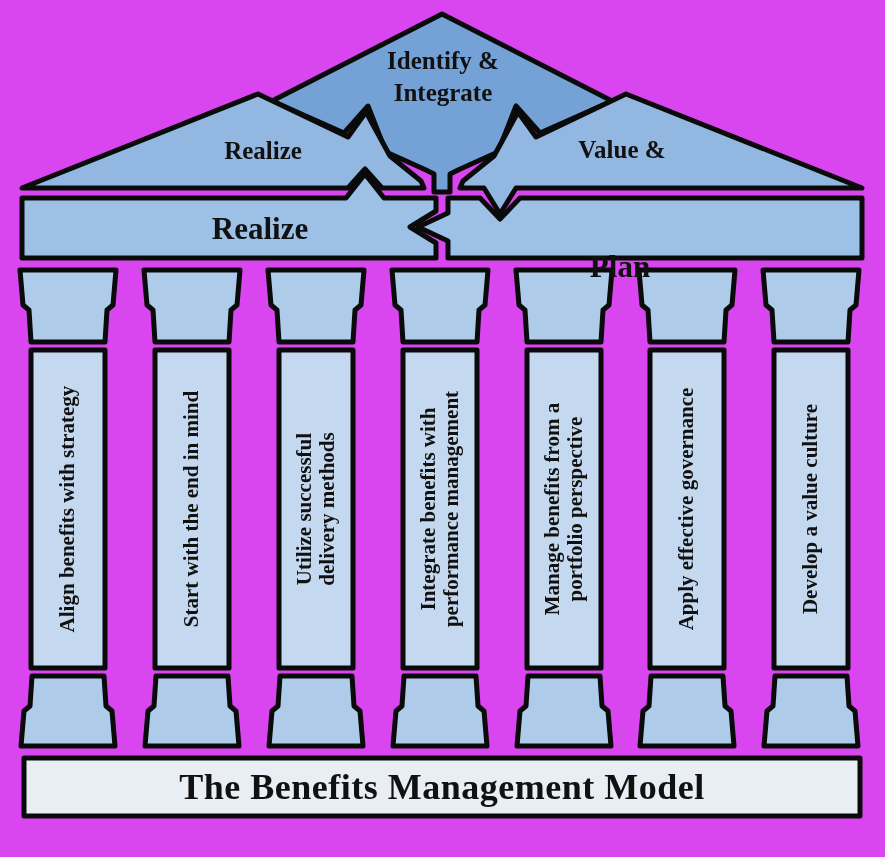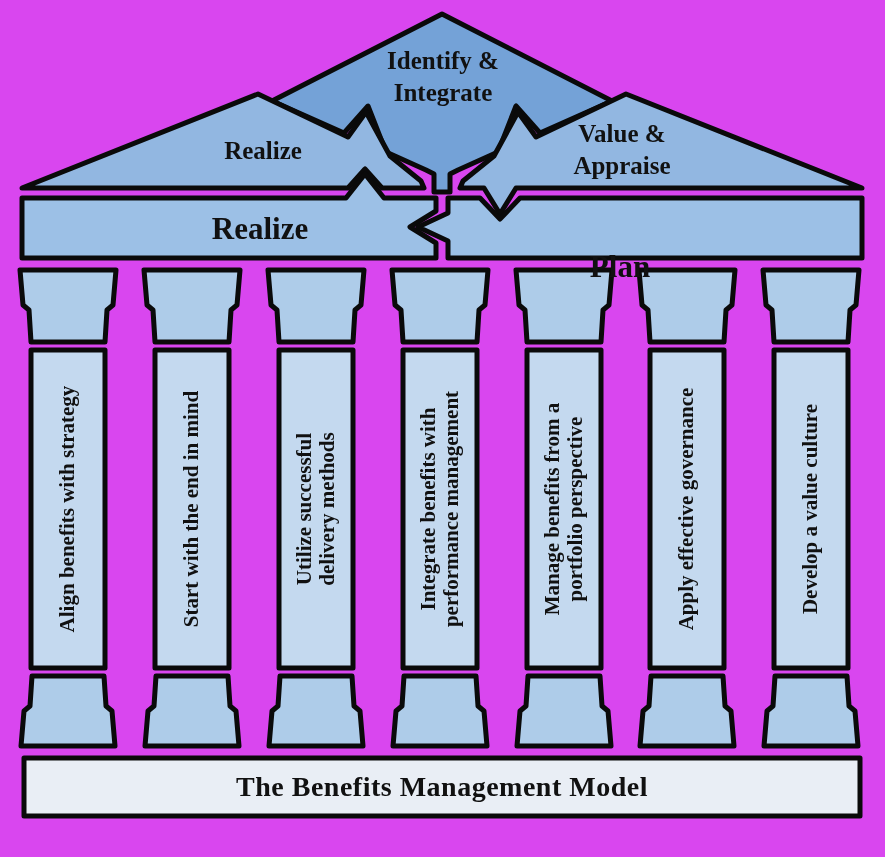--- a/index.html
+++ b/index.html
@@ -14,21 +14,21 @@
     font-weight:bold;text-align:center;color:#111111;pointer-events:none;
   }
   .label span{display:block;white-space:nowrap;}
   .label span:empty{display:none;}
   .ped-label{font-size:25px;line-height:1.3;}
   .beam-label{font-size:31px;}
   .col-label{
     width:314px;height:74px;font-size:21px;line-height:1.1;
     transform:rotate(-90deg);transform-origin:center center;
   }
-  .title-label{font-size:28px;letter-spacing:0.5px;}
+  .title-label{font-size:36px;letter-spacing:0.5px;}
 </style>
 </head>
 <body>
 
 <div id="stage">
 
   <svg id="temple-svg" width="885" height="857" viewBox="0 0 885 857" stroke="#0a0a0a" stroke-width="5" stroke-linejoin="round" stroke-linecap="round" fill="none">
 
     <path d="M 442,14 L 612,101 L 540,133 L 516,106 L 498,152 L 458,170 L 450,174 L 450,192
              L 434,192 L 434,174 L 426,170 L 386,152 L 368,106 L 344,133 L 272,101 Z" fill="#74a2d7"></path>
@@ -76,21 +76,20 @@
     <span>Identify &amp;</span>
     <span>Integrate</span>
   </div>
 
   <div class="label ped-label" style="left:163px;top:136px;width:200px;height:30px;">
     <span>Realize</span>
   </div>
 
   <div class="label ped-label" style="left:512px;top:116px;width:220px;height:68px;">
     <span>Value &amp;</span>
-    <span>Appraise</span>
   </div>
 
   <div class="label beam-label" style="left:95px;top:212px;width:330px;height:34px;">
     <span>Realize</span>
   </div>
 
   <div class="label beam-label" style="left:455px;top:212px;width:330px;height:34px;margin-top:38px;">
     <span>Plan</span>
   </div>
 

